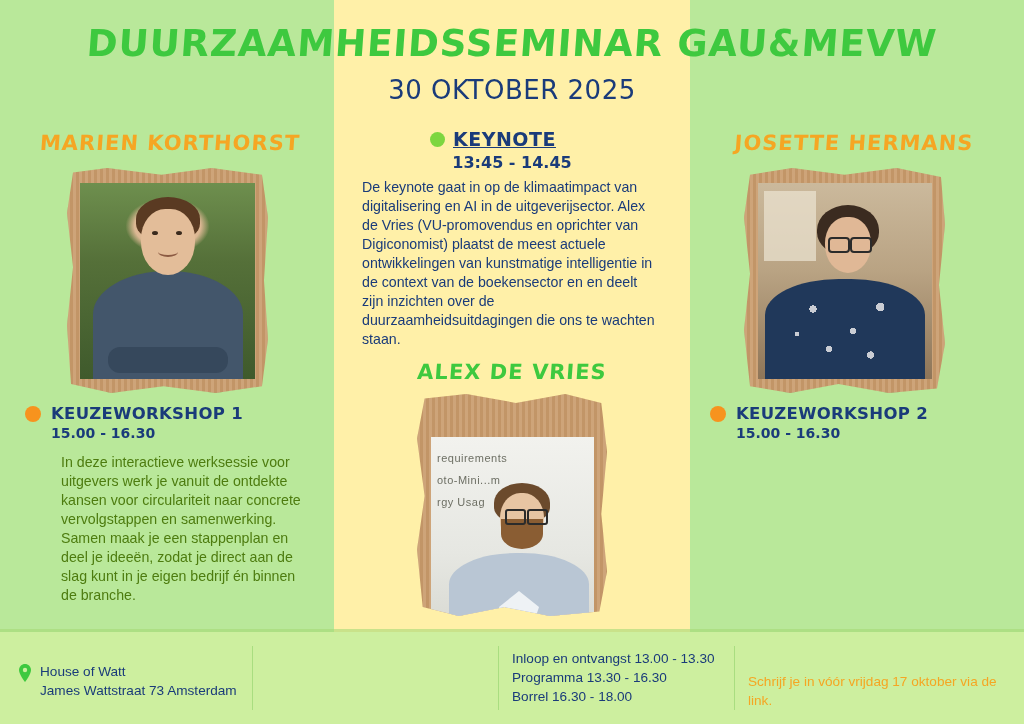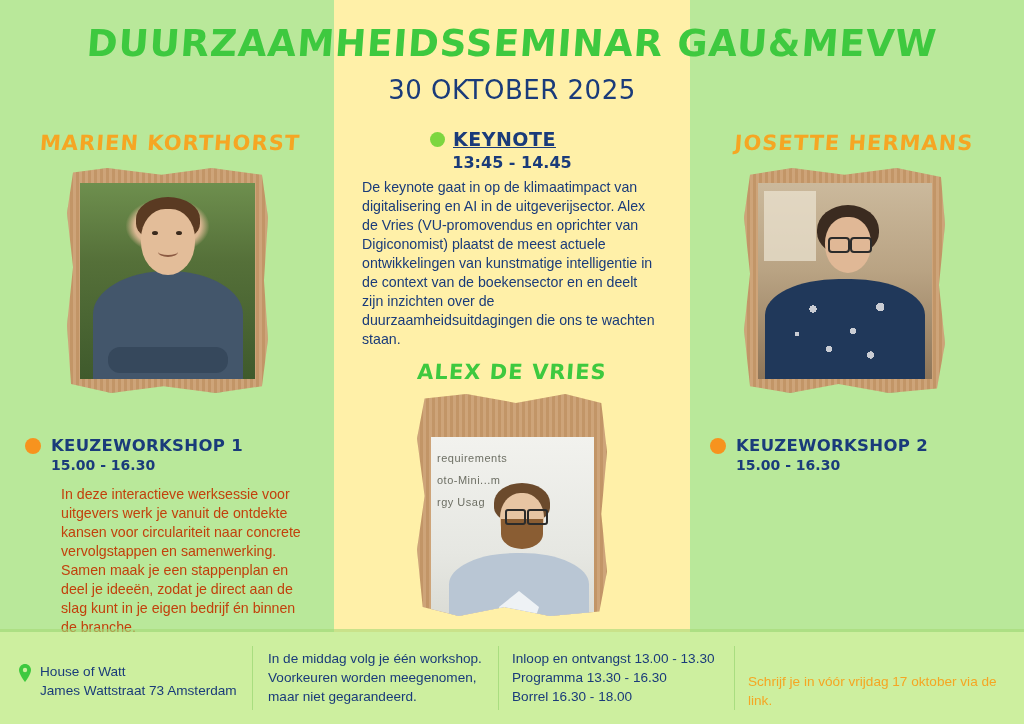--- a/index.html
+++ b/index.html
@@ -271,21 +271,20 @@
     letter-spacing: 1px;
     transform: skewX(-4deg);
     text-transform: uppercase;
     font-family: "DejaVu Sans", sans-serif;
   }
 
   
   .workshop {
     position: absolute;
     width: 290px;
-    margin-top: 32px;
   }
   #workshop-left { left: 25px; top: 404px; }
   #workshop-right { left: 710px; top: 404px; }
   .ws-head {
     display: flex; align-items: center; gap: 10px;
   }
   .ws-title {
     font-size: 16.5px; font-weight: 700; color: #1a3b7a;
     letter-spacing: .3px;
     font-family: "DejaVu Sans", sans-serif;
@@ -293,21 +292,21 @@
   .ws-time {
     margin-left: 26px;
     font-size: 14px; font-weight: 700; color: #1a3b7a;
     font-family: "DejaVu Sans", sans-serif;
     margin-top: 2px;
   }
   .ws-body {
     margin-left: 36px;
     margin-top: 12px;
     width: 248px;
-    font-size: 14.2px; line-height: 19px; color: #c2410c;
+    font-size: 14.2px; line-height: 19px; color: #4d7c0f;
     font-family: "Liberation Sans", sans-serif;
   }
   #workshop-right .ws-body { width: 215px; }
 
   
   .bb-col {
     position: absolute;
     color: #1a3b7a;
     font-size: 13.6px;
     line-height: 19px;
@@ -426,21 +425,20 @@
           <path d="M7 0C3.7 0 1 2.7 1 6c0 4.5 6 12 6 12s6-7.5 6-12c0-3.3-2.7-6-6-6z" fill="#3ec93f"></path>
           <circle cx="7" cy="6" r="2.2" fill="#cdef9f"></circle>
         </svg>
       </span>
       <span>
         <span>House of Watt</span><br>
         <span>James Wattstraat 73 Amsterdam</span>
       </span>
     </div>
 
-    <div class="bb-col" id="bb-workshop-note">In de middag volg je één workshop. Voorkeuren worden meegenomen, maar niet gegarandeerd.</div>
 
     <div class="bb-col" id="bb-schedule">
       <div>Inloop en ontvangst 13.00 - 13.30</div>
       <div>Programma 13.30 - 16.30</div>
       <div>Borrel 16.30 - 18.00</div>
     </div>
 
     <div class="bb-col" id="bb-signup">Schrijf je in vóór vrijdag 17 oktober via de link.</div>
   </div>
 

